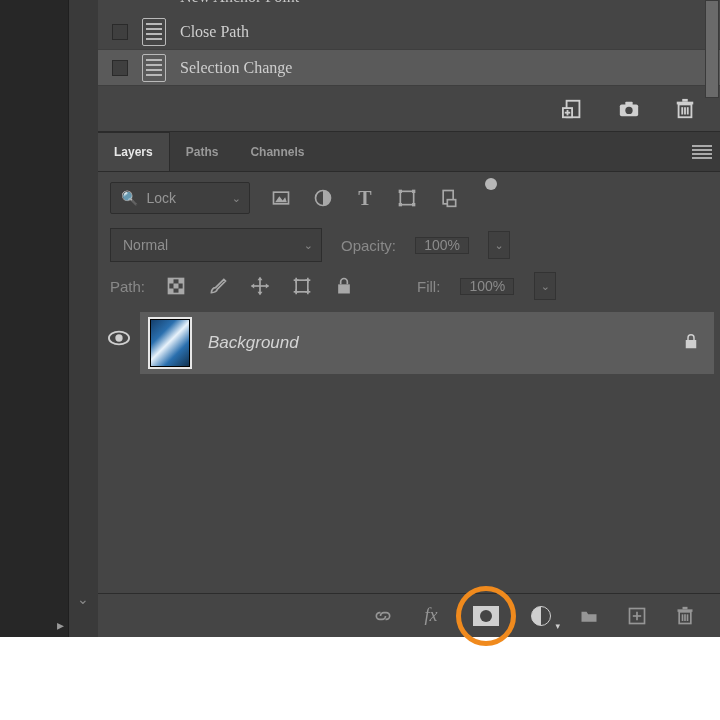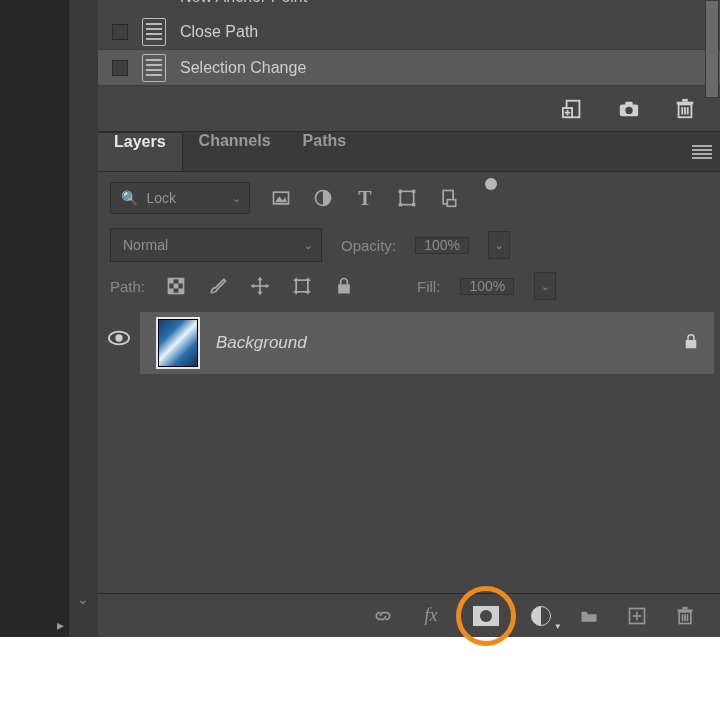--- a/index.html
+++ b/index.html
@@ -4,36 +4,36 @@
 <style>
   * { box-sizing: border-box; margin: 0; padding: 0; }
   body { font-family: "Segoe UI", Arial, sans-serif; background: #fff; }
   .stage { width: 720px; height: 720px; position: relative; overflow: hidden; background: #fff; }
   .dark-col { position: absolute; left: 0; top: 0; width: 68px; height: 637px; background: #272727; }
   .dark-col .expand-arrow { position: absolute; right: 4px; bottom: 4px; color: #999; font-size: 14px; }
   .mid-col { position: absolute; left: 68px; top: 0; width: 30px; height: 637px; background: #3a3a3a; border-left:1px solid #1f1f1f; }
   .mid-col .collapse-arrow { position: absolute; left: 8px; bottom: 30px; color: #888; font-size: 14px; }
   .panel { position: absolute; left: 98px; top: 0; width: 622px; height: 637px; background: #454545; color: #b9b9b9; font-size: 14px; }
   
-  .hist-row { display:flex; align-items:center; height: 36px; padding-left: 14px; gap: 14px; border-bottom:1px solid #3e3e3e; position:relative;}
+  .hist-row { display:flex; align-items:center; height: 36px; padding-left: 14px; gap: 14px; border-bottom:1px solid #3e3e3e; position:relative;font-family:Liberation Serif, serif;}
   .hist-row.first { height: 14px; align-items:flex-start; border-bottom:none; }
   .hist-row.first .hlabel { position:relative; top:-12px; color:#c7c7c7; font-size:16px; }
   .hist-row.selected { background:#5a5a5a; }
   .hist-row .ckbx { width:16px; height:16px; border:1px solid #2a2a2a; background:#3f3f3f; }
   .hist-row .pageicon { width:24px; height:28px; display:flex; flex-direction:column; border:1px solid #b9b9b9; border-radius:2px; background:transparent; justify-content:center; gap:3px; padding:3px 3px;}
   .hist-row .pageicon span { display:block; height:2px; background:#b9b9b9; }
   .hist-row .hlabel { color:#cfcfcf; font-size:16px; }
   .hist-row .arrow { position:absolute; right:6px; top:50%; transform:translateY(-50%); color:#999; font-size:12px;}
   .hist-scroll { position:absolute; right:1px; top:0; width:14px; height:98px; background:#6a6a6a; border:1px solid #3a3a3a; }
   .hist-bottom { height:46px; display:flex; align-items:center; justify-content:flex-end; padding-right:24px; gap:34px; border-bottom:1px solid #2b2b2b; }
   .icon { width:22px; height:22px; display:inline-flex; align-items:center; justify-content:center; color:#cfcfcf; }
   .icon svg { width:22px; height:22px; fill:#cfcfcf; }
   
   .tabs { height:40px; display:flex; align-items:stretch; background:#3a3a3a; border-bottom:1px solid #2b2b2b; position:relative;}
-  .tab { padding: 0 16px; display:flex; font-weight:600; font-size:16px; color:#999; cursor:pointer; }
+  .tab { padding: 0 16px; display:flex; align-items:center; font-weight:600; font-size:12px; color:#999; cursor:pointer; }
   .tab.active { background:#474747; color:#e8e8e8; border-top:1px solid #2b2b2b; border-right:1px solid #2b2b2b; }
   .tab-menu { position:absolute; right:8px; top:50%; transform:translateY(-50%); width:20px; height:14px; display:flex; flex-direction:column; justify-content:space-between;}
   .tab-menu span{ height:2px; background:#aaa; }
   
   .filterbar { height:52px; display:flex; align-items:center; gap:20px; padding:0 12px; }
   .kind { width:140px; height:32px; background:#3f3f3f; border:1px solid #2d2d2d; border-radius:2px; display:flex; align-items:center; padding:0 10px; color:#969696; position:relative; }
   .kind .mag { margin-right:8px; color:#969696; font-size:14px; }
   .kind .chev { position:absolute; right:8px; top:50%; transform:translateY(-50%); color:#888; font-size:11px;}
   .ficon { width:22px; height:22px; color:#a8a8a8; display:flex; align-items:center; justify-content:center;}
   .ficon svg{ width:20px; height:20px; fill:currentColor;}
@@ -43,21 +43,21 @@
   .blendbar { height:42px; display:flex; align-items:center; gap:19px; padding:0 12px; }
   .select { height:34px; background:#3f3f3f; border:1px solid #2d2d2d; display:flex; align-items:center; padding:0 12px; color:#8f8f8f; position:relative;}
   .select .chev { position:absolute; right:8px; color:#888; font-size:11px;}
   .blendsel { width:212px; }
   .lblfaded { color:#898989; font-size:15px;}
   .valbox { width:54px; height:17px; border:1px solid #333; background:#404040; color:#8b8b8b; display:flex; align-items:center; justify-content:center; font-size:14px;}
   .chevbox { width:22px; height:28px; border:1px solid #333; background:#404040; display:flex; align-items:center; justify-content:center; color:#888; font-size:11px;}
   
   .lockbar { height:40px; display:flex; align-items:center; gap:20px; padding:0 12px;}
   .layers-area { position:relative; height:264px; }
-  .layer-row { position:absolute; top:6px; left:42px; right:6px; height:62px; background:#5c5c5c; display:flex; align-items:center; gap:16px; padding-left:16px;}
+  .layer-row { position:absolute; top:6px; left:42px; right:6px; height:62px; background:#5c5c5c; display:flex; align-items:center; gap:16px; padding-left:8px;}
   .eye { position:absolute; left:10px; top:24px; color:#cfcfcf; }
   .thumb { width:44px; height:52px; border:2px solid #e8e8e8; background:linear-gradient(135deg,#123a66 0%,#2a6fae 30%,#e8f2fb 48%,#2a6fae 70%,#0f2d4a 100%); box-shadow:inset 0 0 0 1px #000;}
   .layername { font-style:italic; font-size:17px; color:#d4d4d4; }
   .lockright { position:absolute; right:14px; top:50%; transform:translateY(-50%); color:#cfcfcf;}
   
   .bottombar { position:absolute; bottom:0; left:0; right:0; height:44px; border-top:1px solid #2c2c2c; display:flex; align-items:center; justify-content:flex-end; gap:26px; padding-right:24px; background:#454545;}
   .bottombar .ic { color:#969696; width:22px; height:22px; display:flex; align-items:center; justify-content:center;}
   .bottombar .ic svg{ width:20px; height:20px; fill:currentColor;}
   .fxtxt { font-style:italic; font-family:Liberation Serif, serif; font-size:18px; color:#8a8a8a;}
   .ma { position:relative; width:36px; height:36px; display:flex; align-items:center; justify-content:center;}
@@ -134,24 +134,24 @@
             <rect x="9" y="1" width="6" height="3"></rect>
           </svg>
       </span>
     </div>
 
     <div class="tabs">
       <div class="tab active">
           <span>Layers</span>
         </div>
       <div class="tab">
-          <span>Channels</span>
+          <span>Paths</span>
         </div>
       <div class="tab">
-          <span>Paths</span>
+          <span>Channels</span>
         </div>
       <div class="tab-menu">
           <span></span>
           <span></span>
           <span></span>
           <span></span>
         </div>
     </div>
 
     <div class="filterbar">

